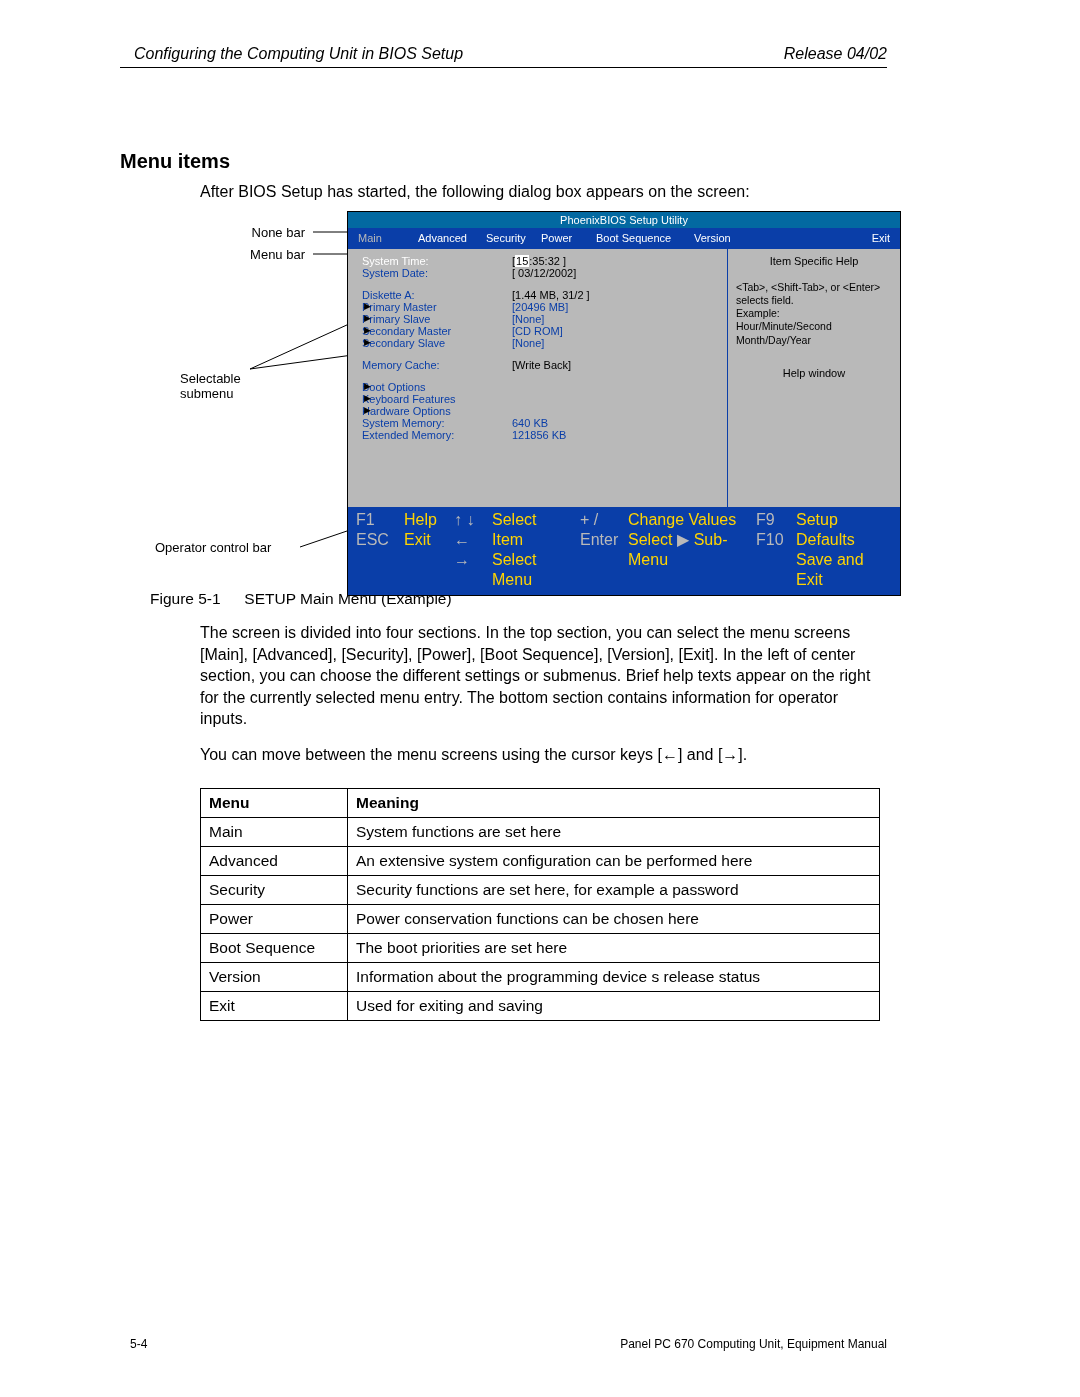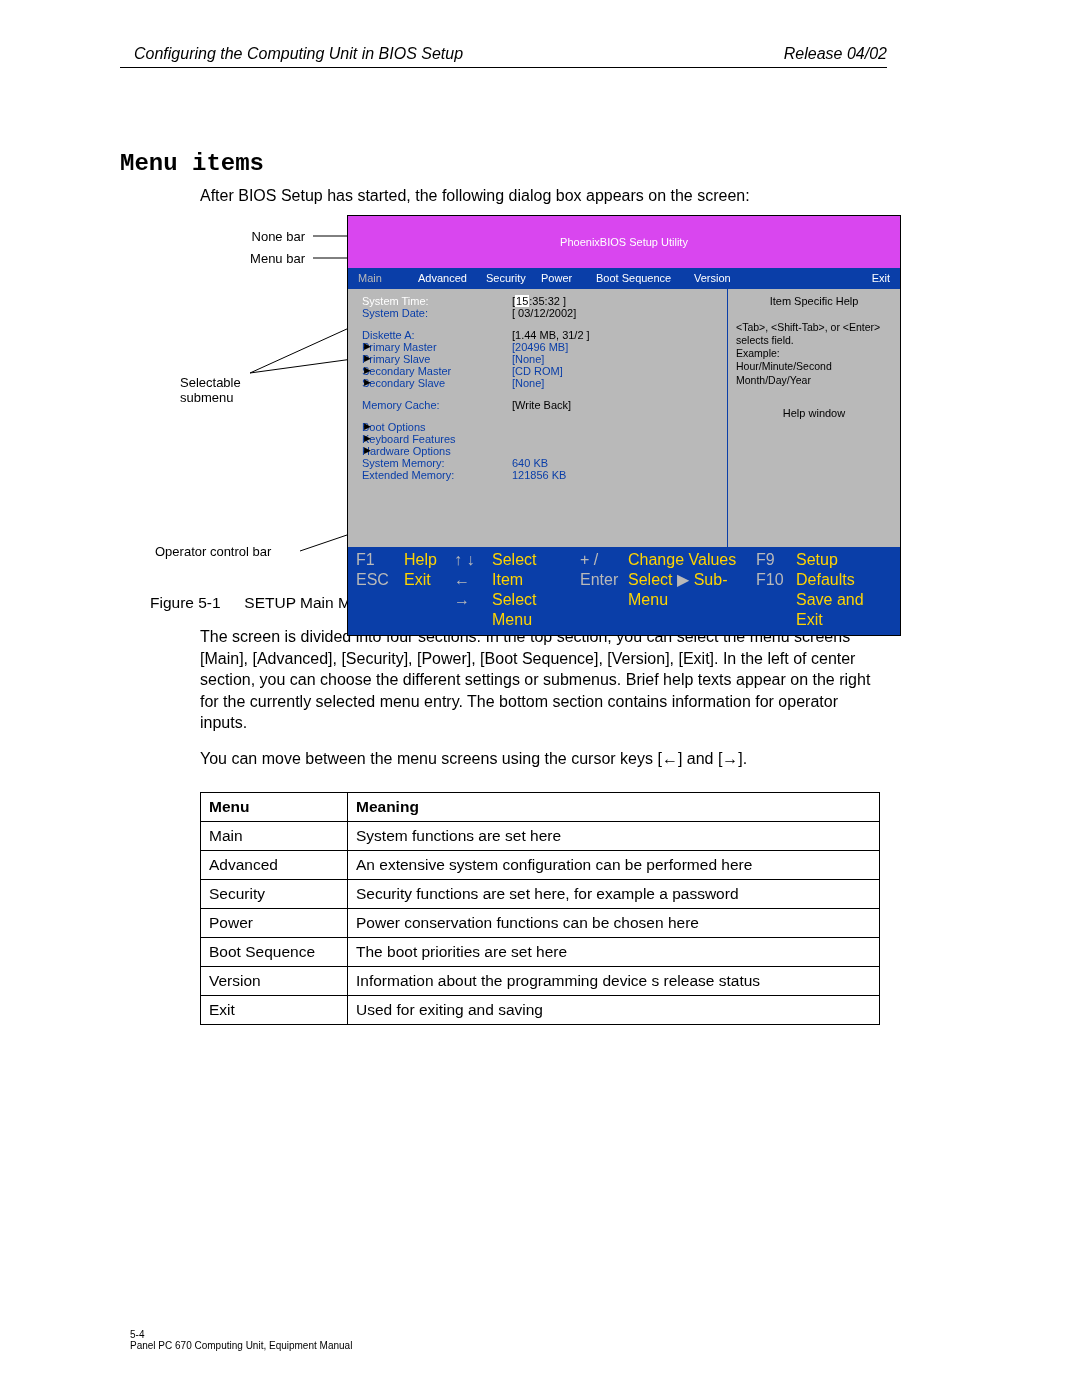--- a/index.html
+++ b/index.html
@@ -20,23 +20,22 @@
   .hdr {
     display: flex;
     justify-content: space-between;
     font-style: italic;
     font-size: 16px;
     border-bottom: 1.5px solid #000;
     padding: 0 0 4px 14px;
   }
   .section-title {
     font-weight: bold;
-    font-size: 24px;
+    font-size: 20px;
     margin-top: 82px;
-    font-family: Liberation Mono, monospace;
   }
   .intro {
     margin: 10px 0 10px 80px;
     font-size: 16px;
   }
   
   .figwrap {
     position: relative;
     margin: 2px 0 0 35px;
     width: 780px;
@@ -46,24 +45,24 @@
     position: absolute;
     left: 192px;
     top: 0;
     width: 552px;
     border: 1px solid #000;
     font-family: Arial, sans-serif;
     font-size: 11px;
     background: #b9b9b9;
   }
   .bios-title {
-    background: #d946ef;
+    background: #0369a1;
     color: #fff;
     text-align: center;
-    padding: 20px 0;
+    padding: 2px 0;
     font-size: 11px;
   }
   .menubar {
     display: flex;
     background: #0a3ea8;
     color: #fff;
     padding: 4px 10px;
     gap: 0;
     font-size: 11px;
   }
@@ -149,24 +148,23 @@
     padding: 5px 8px;
     text-align: left;
     vertical-align: top;
   }
   table.menus th { font-weight: bold; }
   .footer {
     position: absolute;
     bottom: 46px;
     left: 130px;
     right: 105px;
-    font-size: 10px;
+    font-size: 12px;
     display: flex;
     justify-content: space-between;
-    flex-direction: column;
   }
   .highlight {
     background: #fff;
     color: #000;
     padding: 0 1px;
   }
   .arrow-up-help {
     text-align: center;
     margin-top: 20px;
   }

